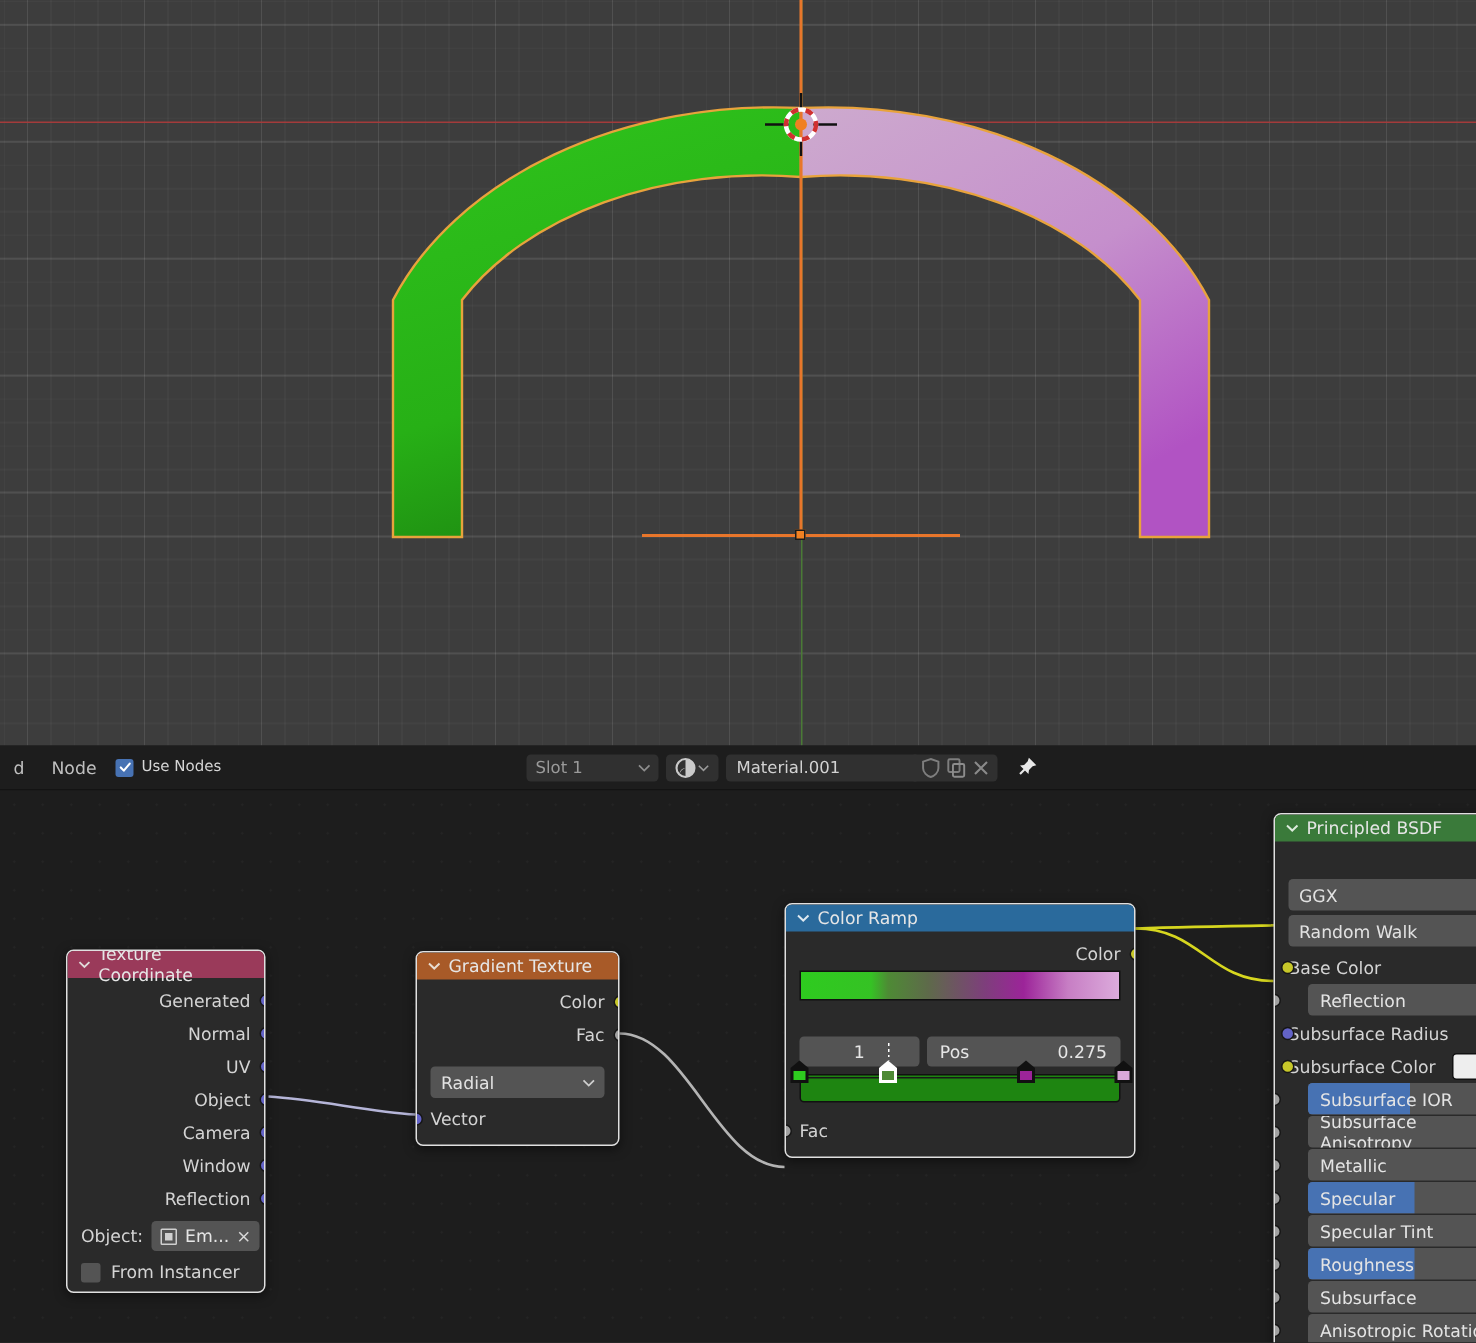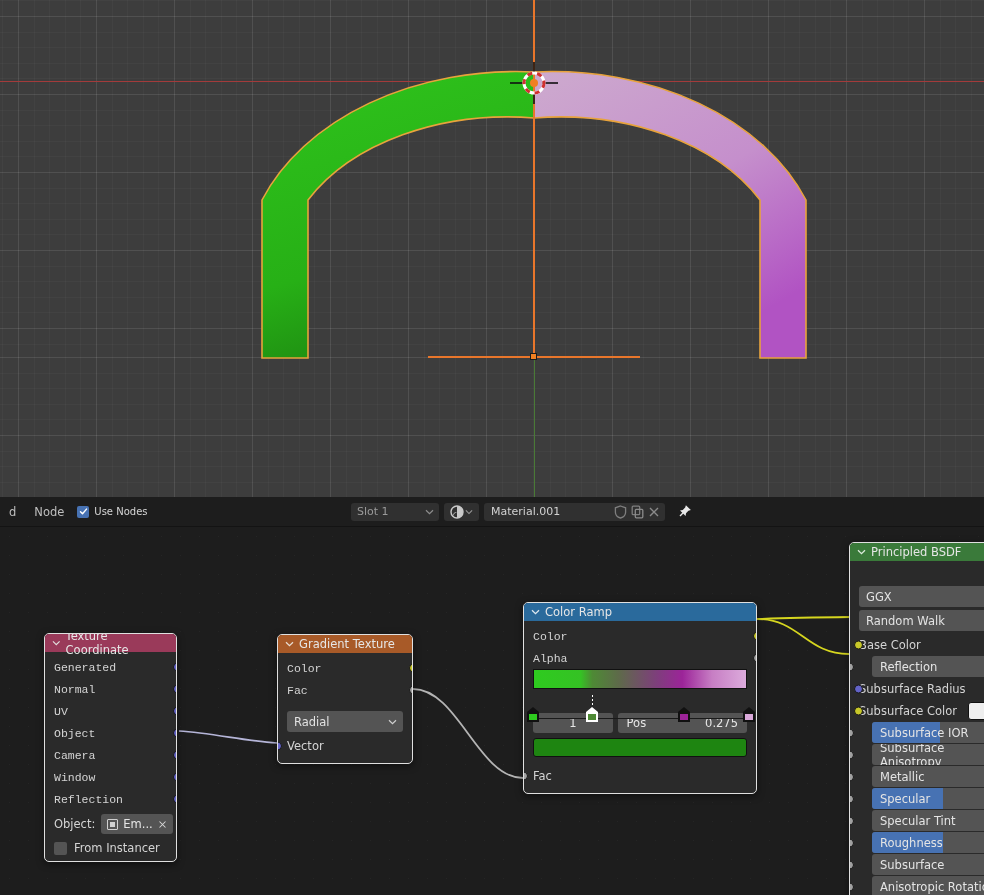--- a/index.html
+++ b/index.html
@@ -77,21 +77,21 @@
   .node { position:absolute; background:#2a2a2a; border:1px solid #0e0e0e;
           border-radius:5px; overflow:hidden;
           box-shadow:0 2px 7px rgba(0,0,0,0.5); }
   .node.selected { border-color:#e0e0e0; }
   .node-hdr { height:18px; display:flex; align-items:center; gap:5px;
               padding:0 7px; font-size:11.5px; color:#e6e6e6; }
   .node-body { padding:4px 0 6px; position:relative; }
 
   .sock-row { height:22px; display:flex; align-items:center; position:relative;
               font-size:11.5px; color:#d4d4d4; padding:0 9px; }
-  .sock-row.out { justify-content:flex-start;font-family:Liberation Mono, monospace; }
+  .sock-row.out { justify-content:flex-end; }
   .sock-dot { position:absolute; width:9px; height:9px; border-radius:50%;
               border:1px solid #161616; top:50%; transform:translateY(-50%); }
   .sock-dot.left { left:-5.5px; }
   .sock-dot.right { right:-5.5px; }
   .c-yellow { background:#c7c729; }
   .c-gray   { background:#a1a1a1; }
   .c-purple { background:#6363c7; }
 
   .drop { height:21px; background:#545454; border-radius:3px; margin:3px 9px;
           display:flex; align-items:center; padding:0 7px;
@@ -376,24 +376,20 @@
         <svg width="9" height="6" viewBox="0 0 9 6">
           <path d="M1 1.3 L4.5 4.7 L8 1.3" fill="none" stroke="#dde8f0" stroke-width="1.3"></path>
         </svg>
         <span>Color Ramp</span>
       </div>
       <div class="node-body">
         <div class="sock-row out">
           <span>Color</span>
           <span class="sock-dot right c-yellow"></span>
         </div>
-        <div class="sock-row out">
-          <span>Alpha</span>
-          <span class="sock-dot right c-gray"></span>
-        </div>
 
 
         <div class="ramp-bar" id="ramp-bar" style="background: linear-gradient(to right, rgb(46, 203, 31) 0%, rgb(53, 194, 36) 22%, rgb(78, 138, 53) 27.5%, rgb(94, 106, 74) 40%, rgb(126, 62, 124) 58%, rgb(156, 36, 153) 70%, rgb(199, 126, 196) 84%, rgb(220, 171, 220) 100%);"></div>
         <div class="ramp-line" style="top: 97px;"></div>
         <div id="ramp-stops" style="position: absolute; left: 0px; top: 86px;">
             <div class="ramp-stop" style="left: 9px; top: 0px; position: absolute;">
               <div class="tri"></div>
               <div class="box">
                 <div class="sw" style="background:#2ecb1f"></div>
               </div>

